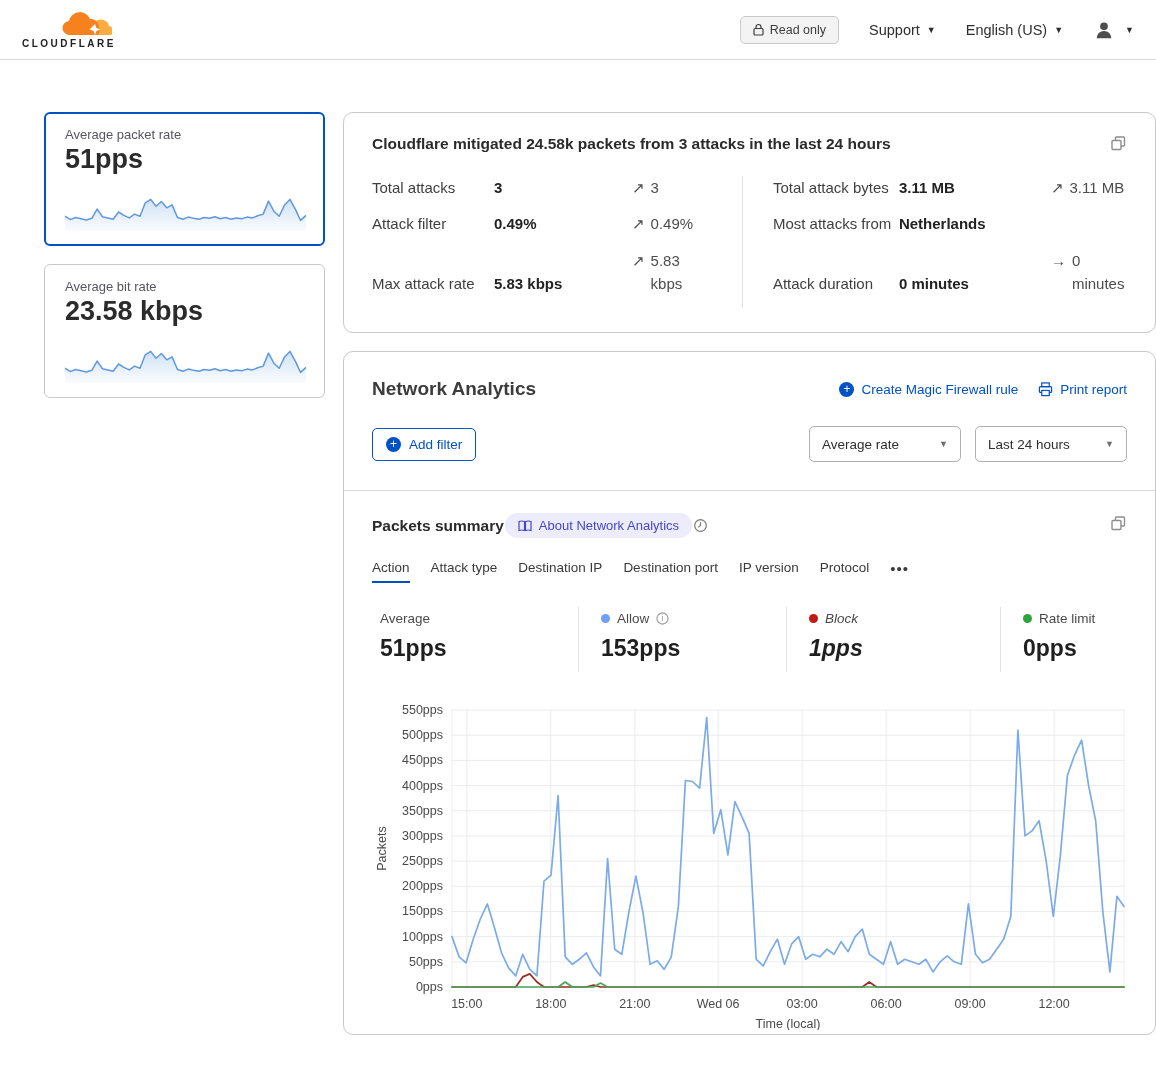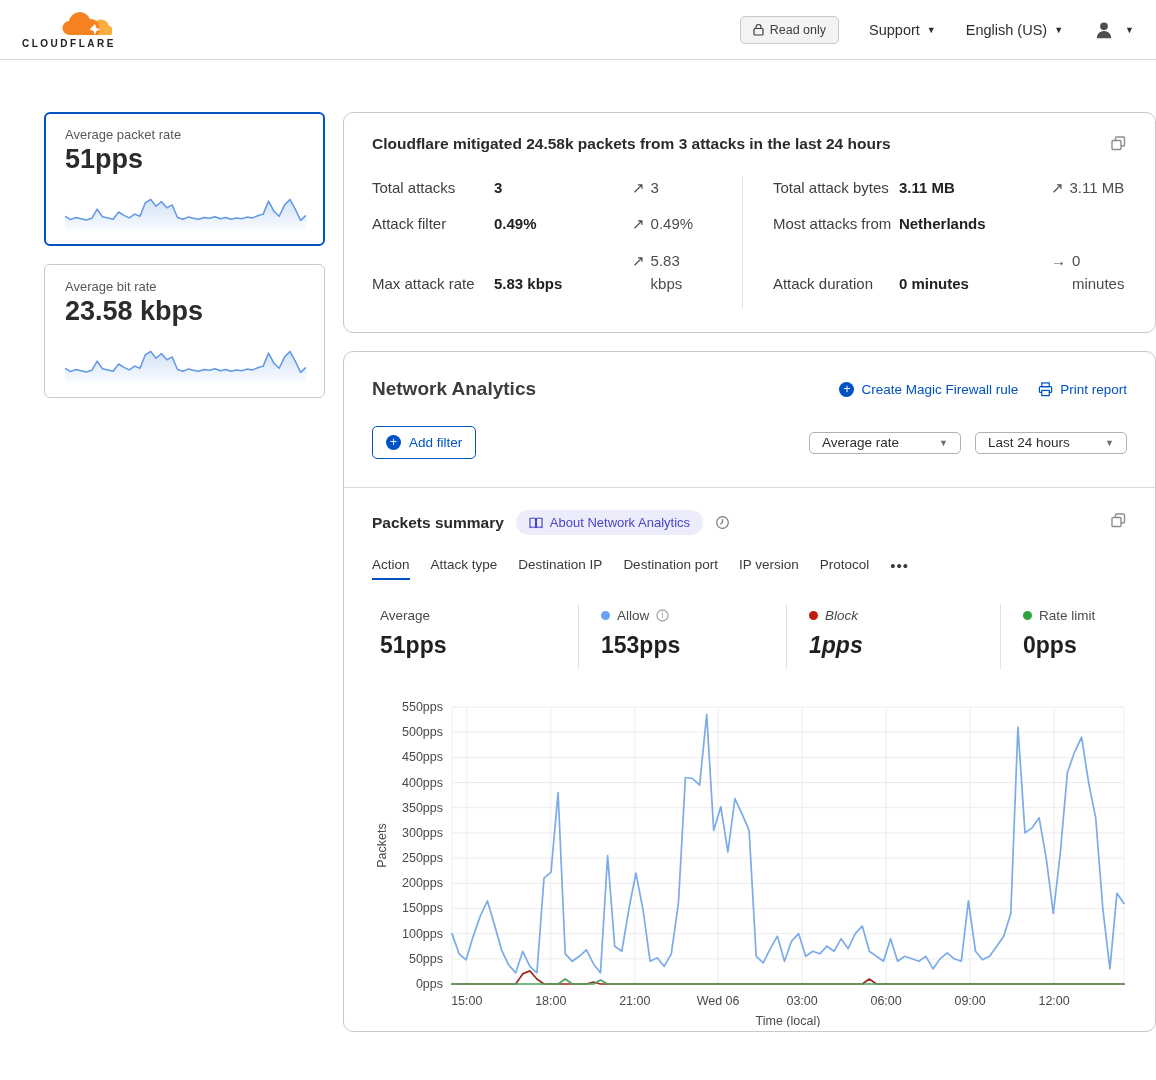--- a/index.html
+++ b/index.html
@@ -57,29 +57,29 @@
   .na-head { display:flex; align-items:center; }
   .na-title { font-size:19px; font-weight:600; color:#3c3c3c; }
   .na-links { margin-left:auto; display:flex; align-items:center; gap:20px; }
   .blue-link { display:flex; align-items:center; gap:7px; color:#0051c3; font-size:13.5px; cursor:pointer; }
   .plus-ico { width:15px; height:15px; border-radius:50%; background:#0051c3; color:#fff;
     font-size:12px; line-height:14px; text-align:center; flex:none; }
   .filter-row { display:flex; align-items:center; margin-top:26px; }
   .add-filter { display:flex; align-items:center; gap:8px; border:1px solid #0051c3; border-radius:5px;
     background:#fff; color:#0051c3; font-size:13.5px; padding:8px 13px; cursor:pointer; }
   .dropdowns { margin-left:auto; display:flex; gap:14px; }
-  .select { width:152px; height:22px; border:1px solid #b0b0b0; border-radius:5px; display:flex;
+  .select { width:152px; height:36px; border:1px solid #b0b0b0; border-radius:5px; display:flex;
     align-items:center; padding:0 12px; font-size:13.5px; color:#2e2e2e; cursor:pointer; background:#fff; }
   .select .chev { margin-left:auto; color:#6d6d6d; }
 
   .na-divider { border-bottom:1px solid #d9d9d9; margin-top:28px; }
 
   
   .pk-section { padding:22px 28px 0; }
-  .pk-head { display:flex; align-items:center; gap:12px; }
+  .pk-head { display:flex; align-items:center; gap:1px; }
   .pk-title { font-size:15.5px; font-weight:bold; color:#2b2b2b; }
   .badge { display:flex; align-items:center; gap:7px; background:#ececfb; color:#4946c8;
     font-size:13px; padding:5px 13px; border-radius:15px; cursor:pointer; }
   .clock-btn { cursor:pointer; display:flex; }
   .tabs { display:flex; align-items:center; gap:21px; margin-top:22px; }
   .tab { font-size:13.5px; color:#3a3a3a; padding-bottom:6px; border-bottom:2px solid transparent; cursor:pointer; }
   .tab.active { border-bottom-color:#0051c3; }
   .tab-more { font-size:15px; color:#3a3a3a; letter-spacing:1px; cursor:pointer; padding-bottom:6px; }
 
   .pk-stats { display:flex; margin-top:24px; }

